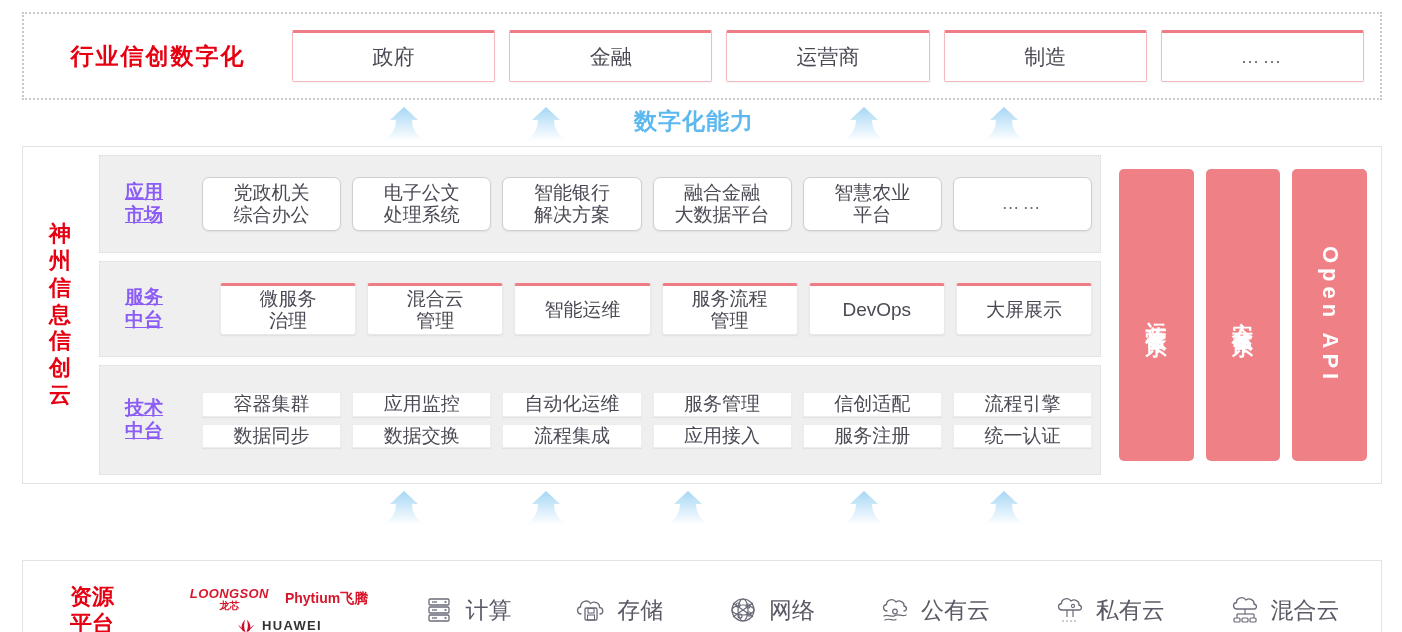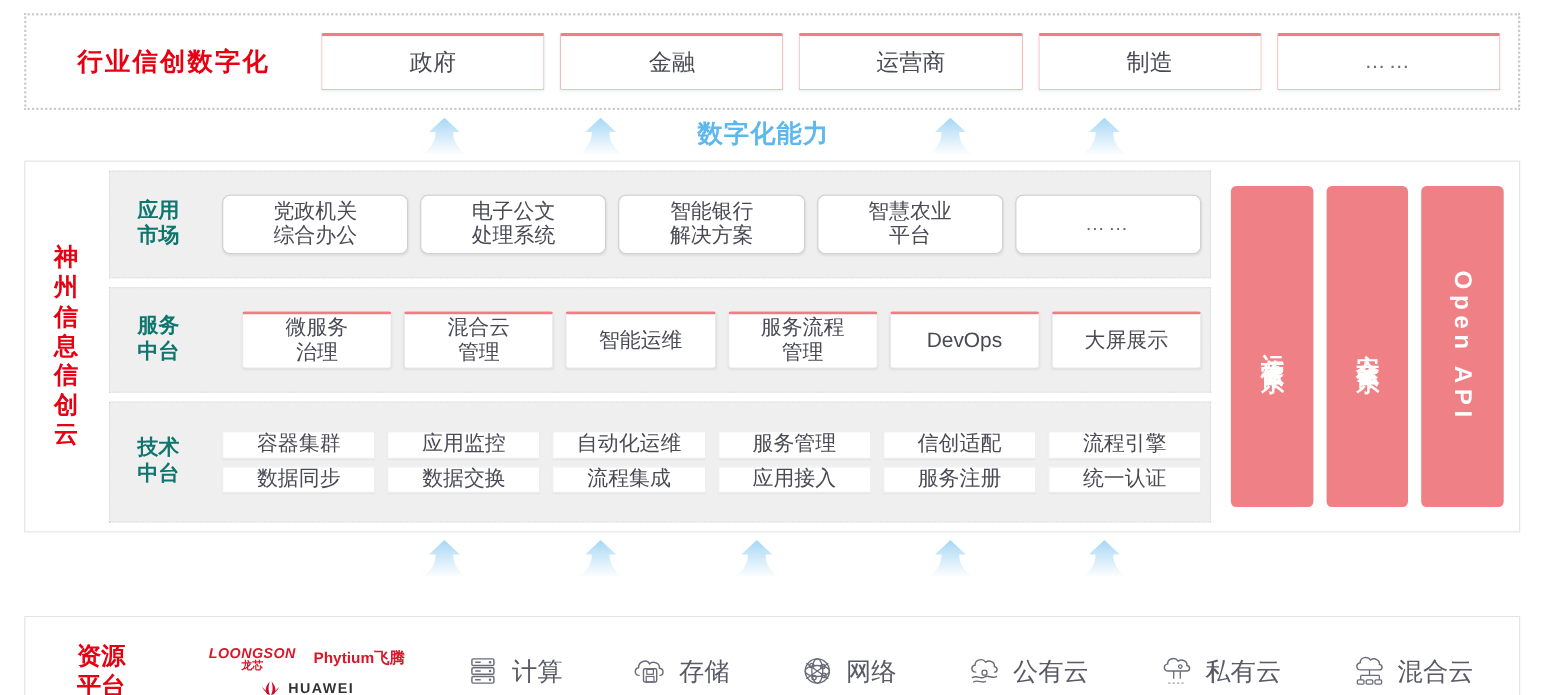--- a/index.html
+++ b/index.html
@@ -84,21 +84,21 @@
     border: 1px dotted #dadada;
     display: flex; align-items: center;
     padding: 7px 8px 7px 6px;
   }
   .row-band.apps { flex: 0 0 98px; }
   .row-band.svc  { flex: 0 0 96px; gap: 18px; }
   .row-band.tech { flex: 1; }
 
   .row-label {
     flex: 0 0 76px; width: 76px; text-align: center;
-    color: #0f766e; font-size: 19px; font-weight: bold; line-height: 1.2;
+    color: #8b5cf6; font-size: 19px; font-weight: bold; line-height: 1.2; text-decoration: underline;
   }
   .row-label span { display: block; }
 
   .row-cards { flex: 1; display: flex; gap: 11px; align-items: stretch; padding-left: 20px; }
   .row-cards.stacked { flex-direction: column; gap: 7px; }
   .subrow { display: flex; gap: 11px; flex: 1; }
 
   .cell {
     flex: 1; background: #ffffff;
     display: flex; align-items: center; justify-content: center;
@@ -245,20 +245,26 @@
             <div class="cell app">
               <div>
                   <div>电子公文</div>
                   <div>处理系统</div>
                 </div>
             </div>
             <div class="cell app">
               <div>
                   <div>智能银行</div>
                   <div>解决方案</div>
+                </div>
+            </div>
+            <div class="cell app">
+              <div>
+                  <div>融合金融</div>
+                  <div>大数据平台</div>
                 </div>
             </div>
             <div class="cell app">
               <div>
                   <div>智慧农业</div>
                   <div>平台</div>
                 </div>
             </div>
             <div class="cell app ellipsis">……</div>
           </div>

